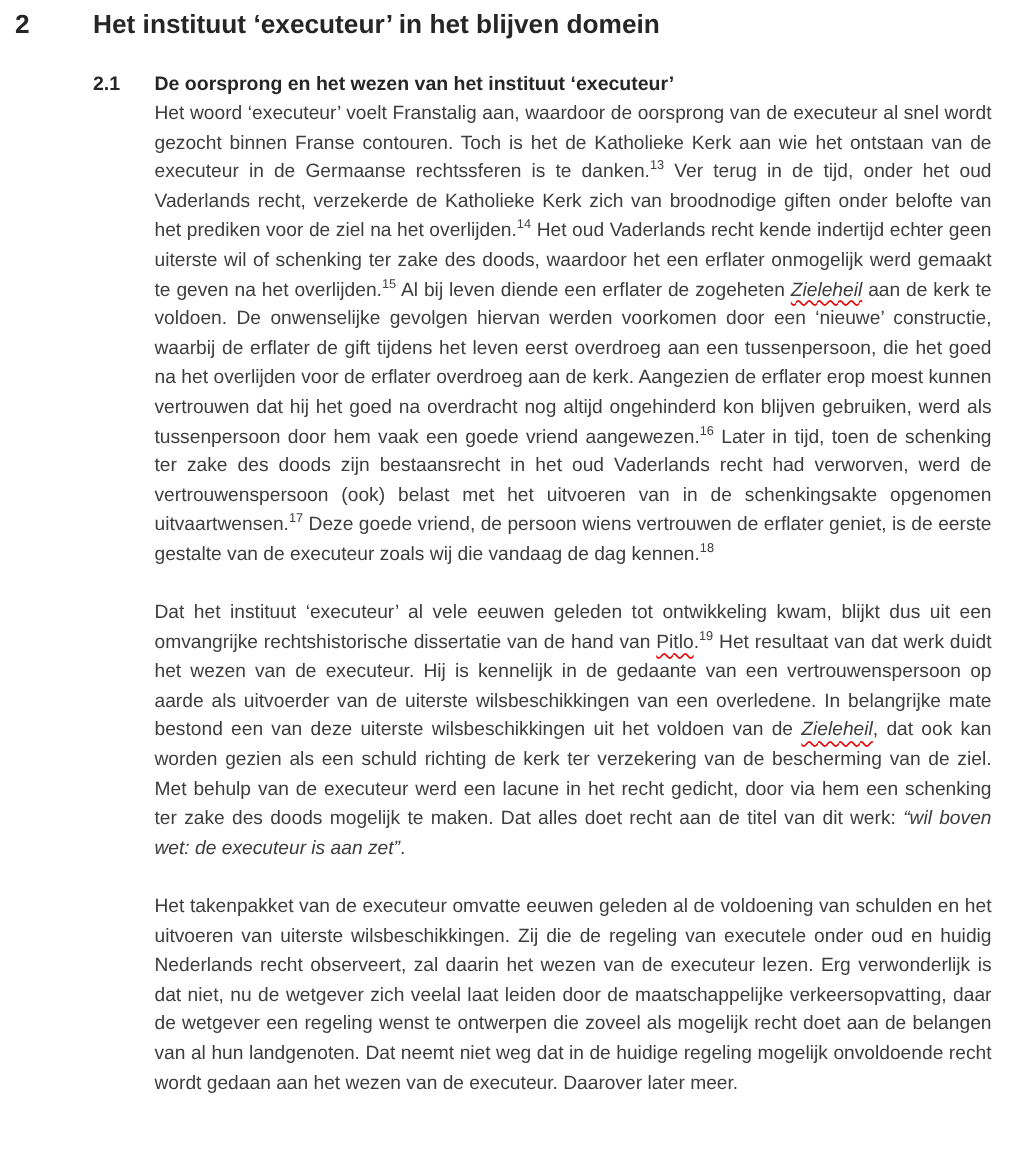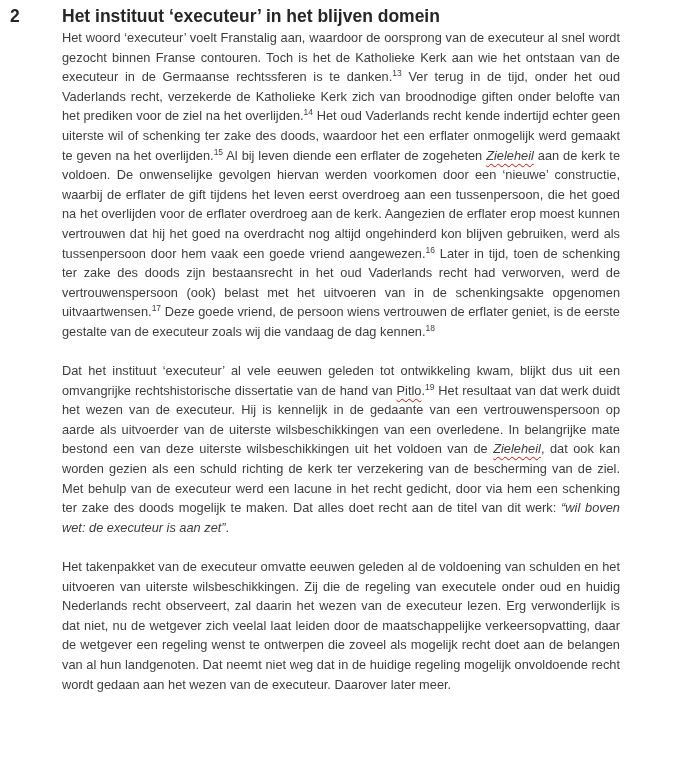--- a/index.html
+++ b/index.html
@@ -32,20 +32,21 @@
     display: flex;
     margin-top: 18px;
     color: var(--heading-color);
     font-weight: 700;
     font-size: 13px;
     line-height: 19px;
   }
   .section-num { width: 41px; flex: none; }
   .section-title { flex: 1; }
   .body-text {
+    margin-left: 41px;
     width: 558px;
     color: var(--body-color);
     font-size: 12.8px;
     line-height: 19.6px;
     text-align: justify;
   }
   .para { margin: 0 0 19.6px 0; }
   .para:last-child { margin-bottom: 0; }
   .sup {
     font-size: 8.5px;
@@ -64,20 +65,24 @@
 </head>
 <body>
 
 <div class="page">
   <div class="chapter-heading">
     <span class="chapter-num">2</span>
     <span class="chapter-title">Het instituut ‘executeur’ in het blijven domein</span>
   </div>
 
   <div class="section-block">
+    <div class="section-heading">
+      <span class="section-num">2.1</span>
+      <span class="section-title">De oorsprong en het wezen van het instituut ‘executeur’</span>
+    </div>
 
     <div class="body-text">
         <p class="para"><span>Het woord ‘executeur’ voelt Franstalig aan, waardoor de oorsprong van de executeur al snel wordt gezocht binnen Franse contouren. Toch is het de Katholieke Kerk aan wie het ontstaan van de executeur in de Germaanse rechtssferen is te danken.</span><span class="sup">13</span><span> Ver terug in de tijd, onder het oud Vaderlands recht, verzekerde de Katholieke Kerk zich van broodnodige giften onder belofte van het prediken voor de ziel na het overlijden.</span><span class="sup">14</span><span> Het oud Vaderlands recht kende indertijd echter geen uiterste wil of schenking ter zake des doods, waardoor het een erflater onmogelijk werd gemaakt te geven na het overlijden.</span><span class="sup">15</span><span> Al bij leven diende een erflater de zogeheten </span><span class="italic squiggly">Zieleheil</span><span> aan de kerk te voldoen. De onwenselijke gevolgen hiervan werden voorkomen door een ‘nieuwe’ constructie, waarbij de erflater de gift tijdens het leven eerst overdroeg aan een tussenpersoon, die het goed na het overlijden voor de erflater overdroeg aan de kerk. Aangezien de erflater erop moest kunnen vertrouwen dat hij het goed na overdracht nog altijd ongehinderd kon blijven gebruiken, werd als tussenpersoon door hem vaak een goede vriend aangewezen.</span><span class="sup">16</span><span> Later in tijd, toen de schenking ter zake des doods zijn bestaansrecht in het oud Vaderlands recht had verworven, werd de vertrouwenspersoon (ook) belast met het uitvoeren van in de schenkingsakte opgenomen uitvaartwensen.</span><span class="sup">17</span><span> Deze goede vriend, de persoon wiens vertrouwen de erflater geniet, is de eerste gestalte van de executeur zoals wij die vandaag de dag kennen.</span><span class="sup">18</span></p>
         <p class="para"><span>Dat het instituut ‘executeur’ al vele eeuwen geleden tot ontwikkeling kwam, blijkt dus uit een omvangrijke rechtshistorische dissertatie van de hand van </span><span class="squiggly">Pitlo</span><span>.</span><span class="sup">19</span><span> Het resultaat van dat werk duidt het wezen van de executeur. Hij is kennelijk in de gedaante van een vertrouwenspersoon op aarde als uitvoerder van de uiterste wilsbeschikkingen van een overledene. In belangrijke mate bestond een van deze uiterste wilsbeschikkingen uit het voldoen van de </span><span class="italic squiggly">Zieleheil</span><span>, dat ook kan worden gezien als een schuld richting de kerk ter verzekering van de bescherming van de ziel. Met behulp van de executeur werd een lacune in het recht gedicht, door via hem een schenking ter zake des doods mogelijk te maken. Dat alles doet recht aan de titel van dit werk: </span><span class="italic">“wil boven wet: de executeur is aan zet”</span><span>.</span></p>
         <p class="para"><span>Het takenpakket van de executeur omvatte eeuwen geleden al de voldoening van schulden en het uitvoeren van uiterste wilsbeschikkingen. Zij die de regeling van executele onder oud en huidig Nederlands recht observeert, zal daarin het wezen van de executeur lezen. Erg verwonderlijk is dat niet, nu de wetgever zich veelal laat leiden door de maatschappelijke verkeersopvatting, daar de wetgever een regeling wenst te ontwerpen die zoveel als mogelijk recht doet aan de belangen van al hun landgenoten. Dat neemt niet weg dat in de huidige regeling mogelijk onvoldoende recht wordt gedaan aan het wezen van de executeur. Daarover later meer.</span></p>
       </div>
   </div>
 </div>
 
 </body></html>

